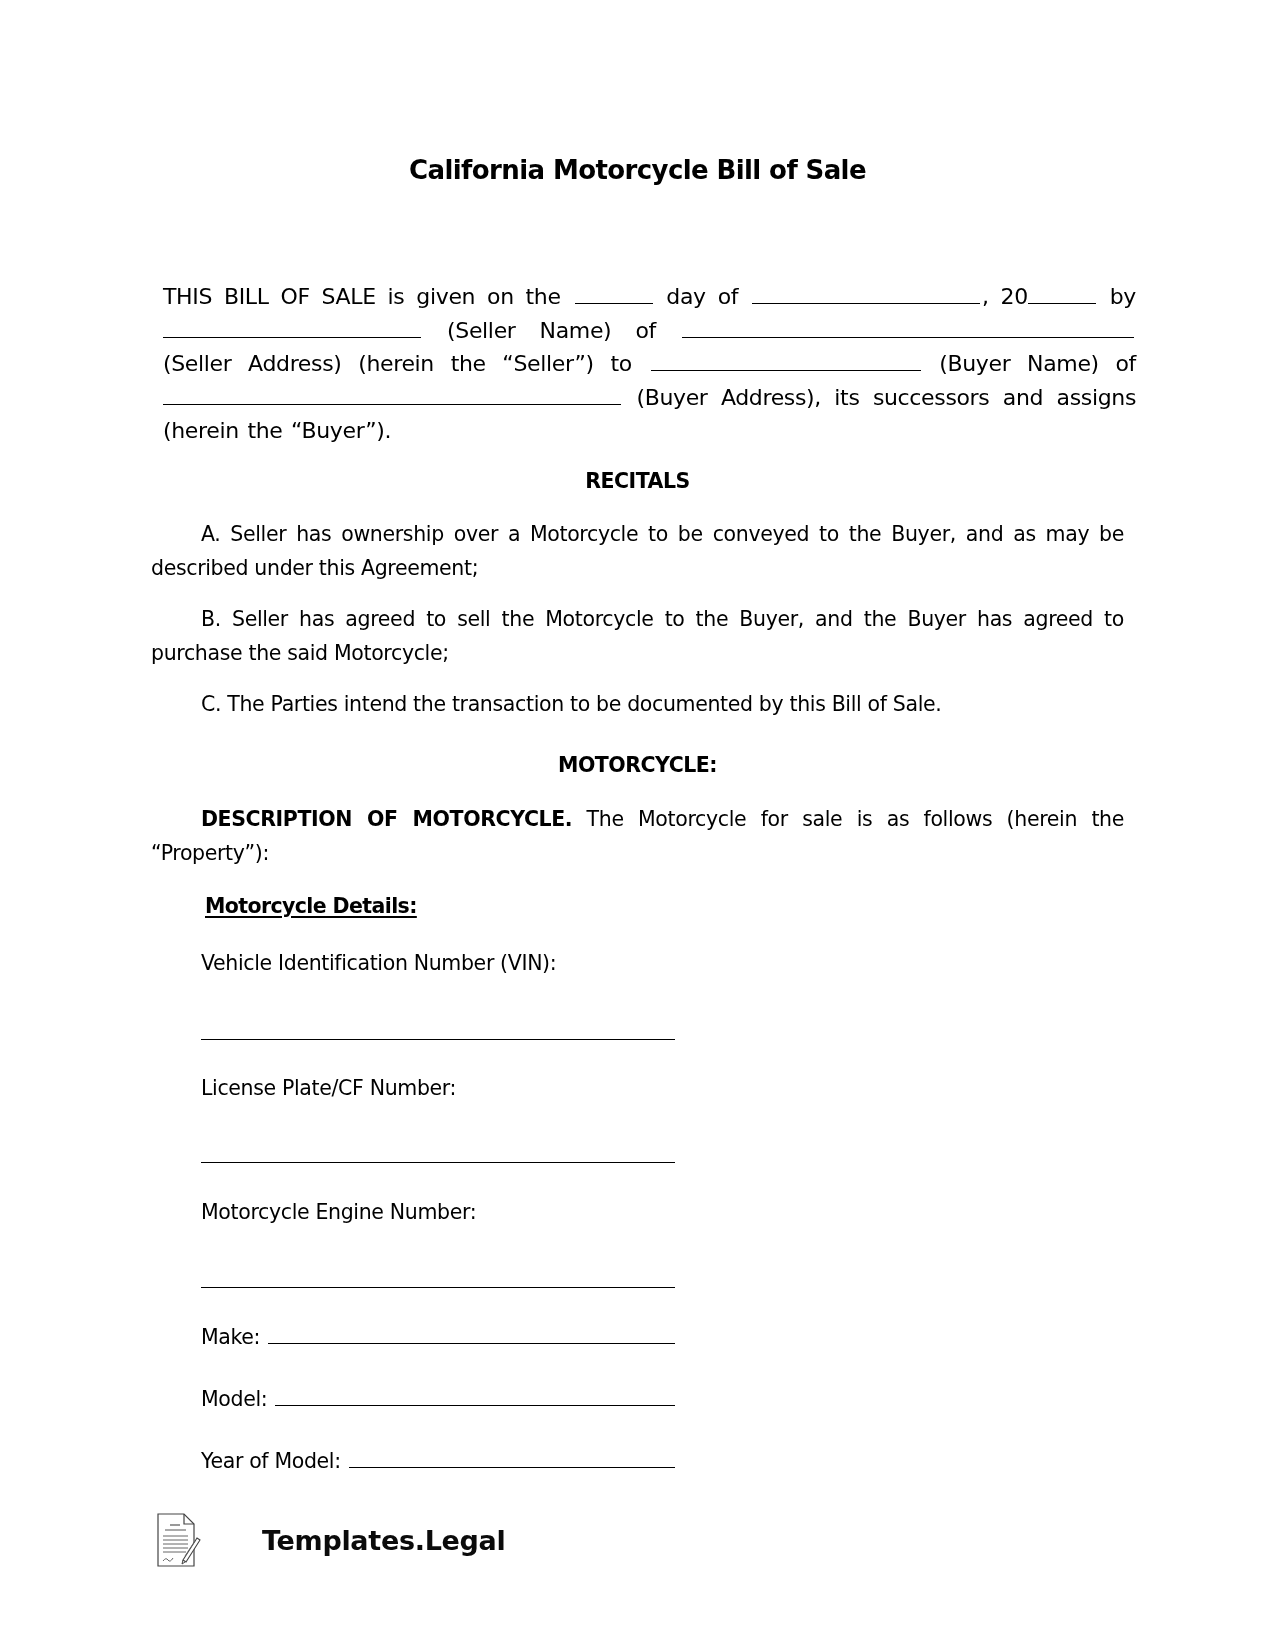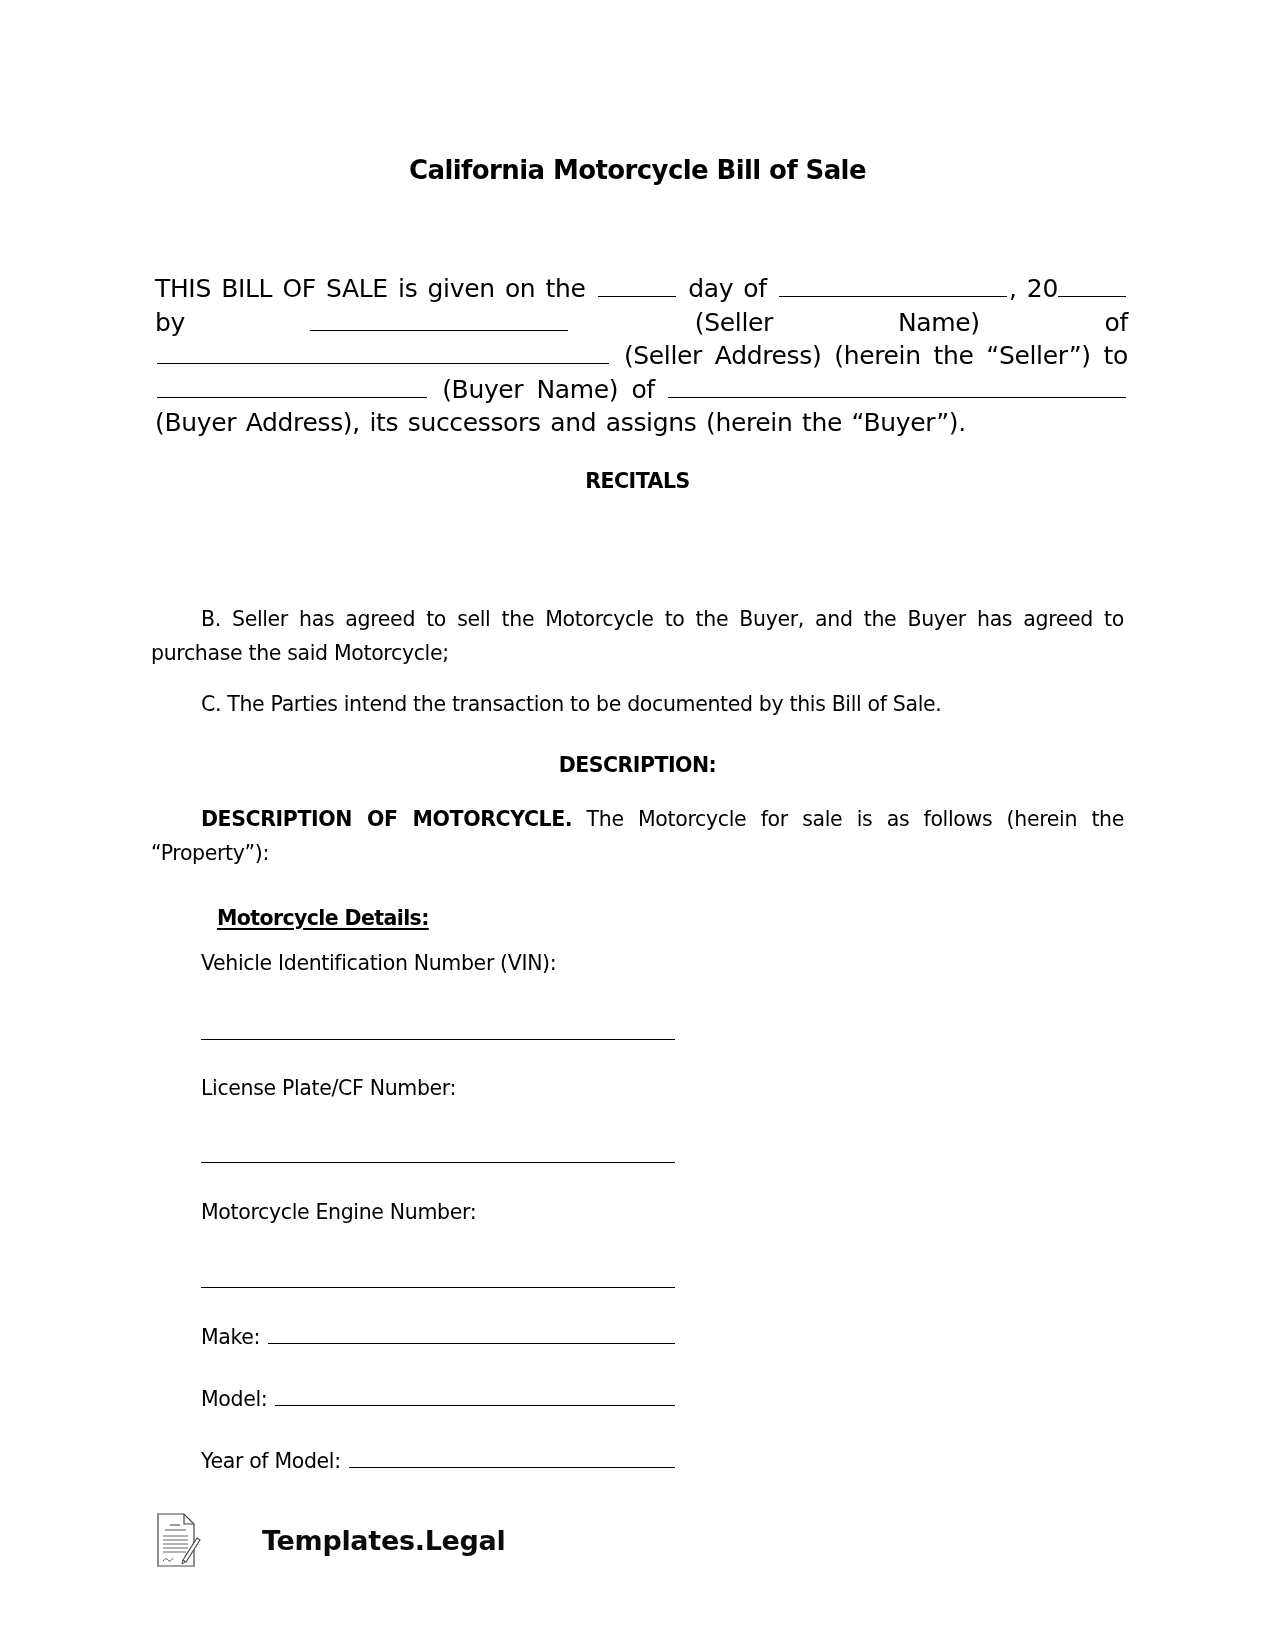--- a/index.html
+++ b/index.html
@@ -30,26 +30,26 @@
     font-size: 26px;
     letter-spacing: -0.6px;
     line-height: 40px;
     margin: 0;
   }
   .intro {
     position: absolute;
     left: 151px;
     width: 973px;
     top: 268px;
-    font-size: 25px;
+    font-size: 22px;
     line-height: 33.5px;
     text-align: justify;
     letter-spacing: -0.35px;
     word-spacing: 2px;
-    margin: 4px;
+    margin: 12px;
   }
   .blank {
     display: inline-block;
     border-bottom: 1.5px solid #000;
     height: 18px;
     vertical-align: baseline;
     margin: 0 2px;
   }
   .heading {
     position: absolute;
@@ -74,21 +74,21 @@
   }
   .para b { letter-spacing: -0.4px; }
   .subhead {
     position: absolute;
     left: 201px;
     font-weight: bold;
     font-size: 20.5px;
     text-decoration: underline;
     text-underline-offset: 3px;
     letter-spacing: -0.6px;
-    margin: 16px;
+    margin: 4px;
     line-height: 30px;
   }
   .field-label {
     position: absolute;
     left: 201px;
     font-size: 20.5px;
     line-height: 30px;
     letter-spacing: -0.35px;
     margin: 0;
     white-space: nowrap;
@@ -142,24 +142,25 @@
 <body>
 
 <div class="page">
 
   <h1 class="title">California Motorcycle Bill of Sale</h1>
 
   <p class="intro"><span>THIS BILL OF SALE is given on the</span> <span class="blank" style="width:78px"></span> <span>day of</span> <span class="blank" style="width:228px"></span><span>, 20</span><span class="blank" style="width:68px;margin-left:0"></span> <span>by</span> <span class="blank" style="width:258px;margin-left:0"></span> <span>(Seller Name) of</span> <span class="blank" style="width:452px"></span> <span>(Seller Address) (herein the “Seller”) to</span> <span class="blank" style="width:270px"></span> <span>(Buyer Name) of</span> <span class="blank" style="width:458px;margin-left:0"></span> <span>(Buyer Address), its successors and assigns (herein the “Buyer”).</span></p>
 
   <h2 class="heading" style="top:466px">RECITALS</h2>
 
+  <p class="para" style="top:518px">A. Seller has ownership over a Motorcycle to be conveyed to the Buyer, and as may be described under this Agreement;</p>
   <p class="para" style="top:603px">B. Seller has agreed to sell the Motorcycle to the Buyer, and the Buyer has agreed to purchase the said Motorcycle;</p>
   <p class="para" style="top:688px">C. The Parties intend the transaction to be documented by this Bill of Sale.</p>
 
-  <h2 class="heading" style="top:750px">DESCRIPTION:</h2>
+  <h2 class="heading" style="top:750px">MOTORCYCLE:</h2>
 
   <p class="para" style="top:803px"><b>DESCRIPTION OF MOTORCYCLE.</b><span> The Motorcycle for sale is as follows (herein the “Property”):</span></p>
 
   <h3 class="subhead" style="top:887px">Motorcycle Details:</h3>
 
   <p class="field-label" style="top:948px">Vehicle Identification Number (VIN):</p>
   <div class="field-line" style="top:1039px"></div>
 
   <p class="field-label" style="top:1073px">License Plate/CF Number:</p>
   <div class="field-line" style="top:1162px"></div>

